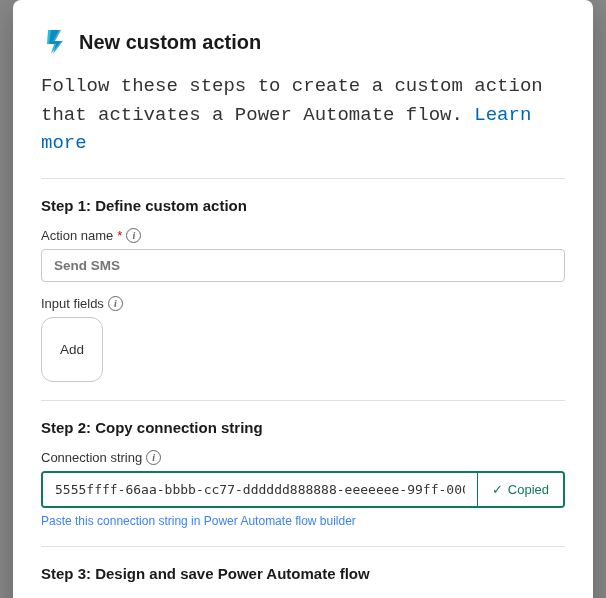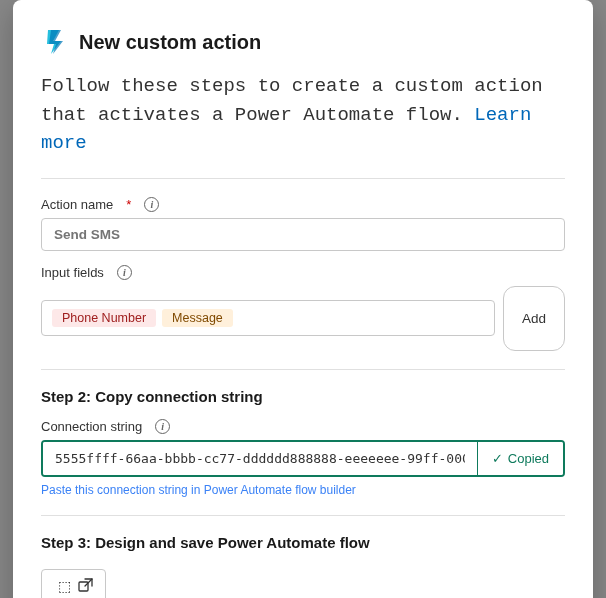--- a/index.html
+++ b/index.html
@@ -70,21 +70,21 @@
       color: #1a1a1a;
       margin-bottom: 14px;
     }
 
     .field-label {
       font-size: 13px;
       color: #333;
       margin-bottom: 6px;
       display: flex;
       align-items: center;
-      gap: 13px;
+      gap: 4px;
     }
 
     .field-label .required {
       color: #c00;
     }
 
     .info-icon {
       display: inline-flex;
       align-items: center;
       justify-content: center;
@@ -258,37 +258,34 @@
   </div>
 
   <p class="intro-text">
     <span>Follow these steps to create a custom action that activates a Power Automate flow.</span>
     <a href="#">Learn more</a>
   </p>
 
   <hr class="divider">
 
   <div>
+    <div class="step-title">Step 1: Define custom action</div>
 
     <div class="field-label">
       <span>Action name</span>
       <span class="required">*</span>
       <span class="info-icon">i</span>
     </div>
     <input type="text" class="text-input" placeholder="Send SMS" style="">
 
     <div class="field-label">
       <span>Input fields</span>
       <span class="info-icon">i</span>
     </div>
     <div class="input-fields-row">
-      <div class="tags-input">
-        <span class="tag tag-phone">Phone Number</span>
-        <span class="tag tag-message">Message</span>
-      </div>
       <button class="add-button">Add</button>
     </div>
   </div>
 
   <hr class="divider">
 
   <div>
     <div class="step-title">Step 2: Copy connection string</div>
 
     <div class="field-label">

